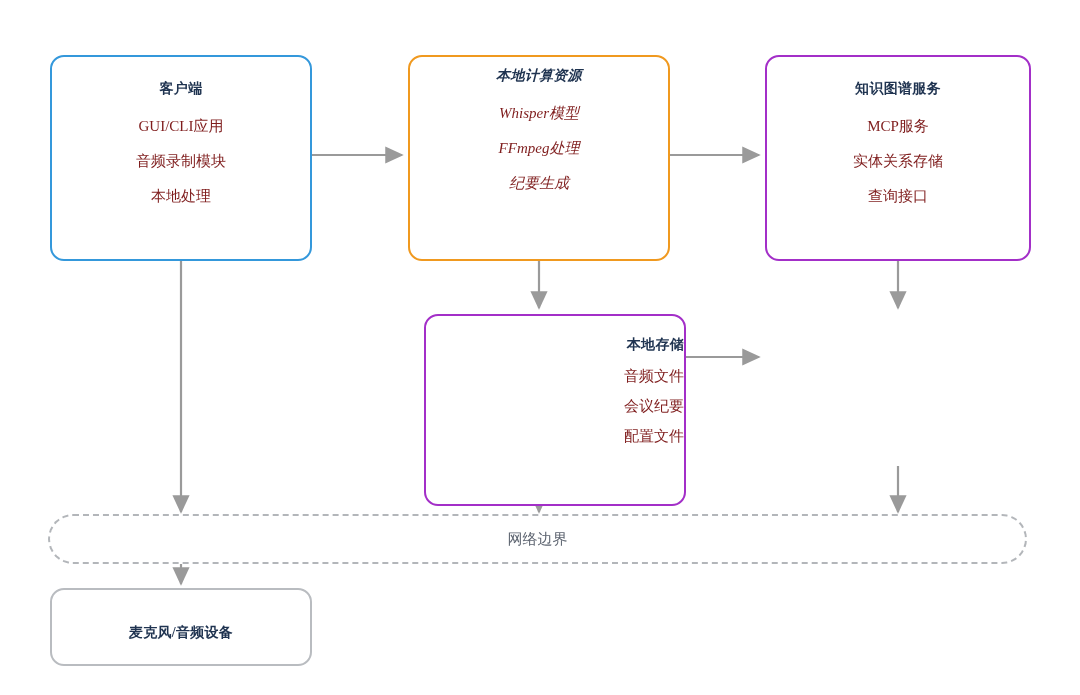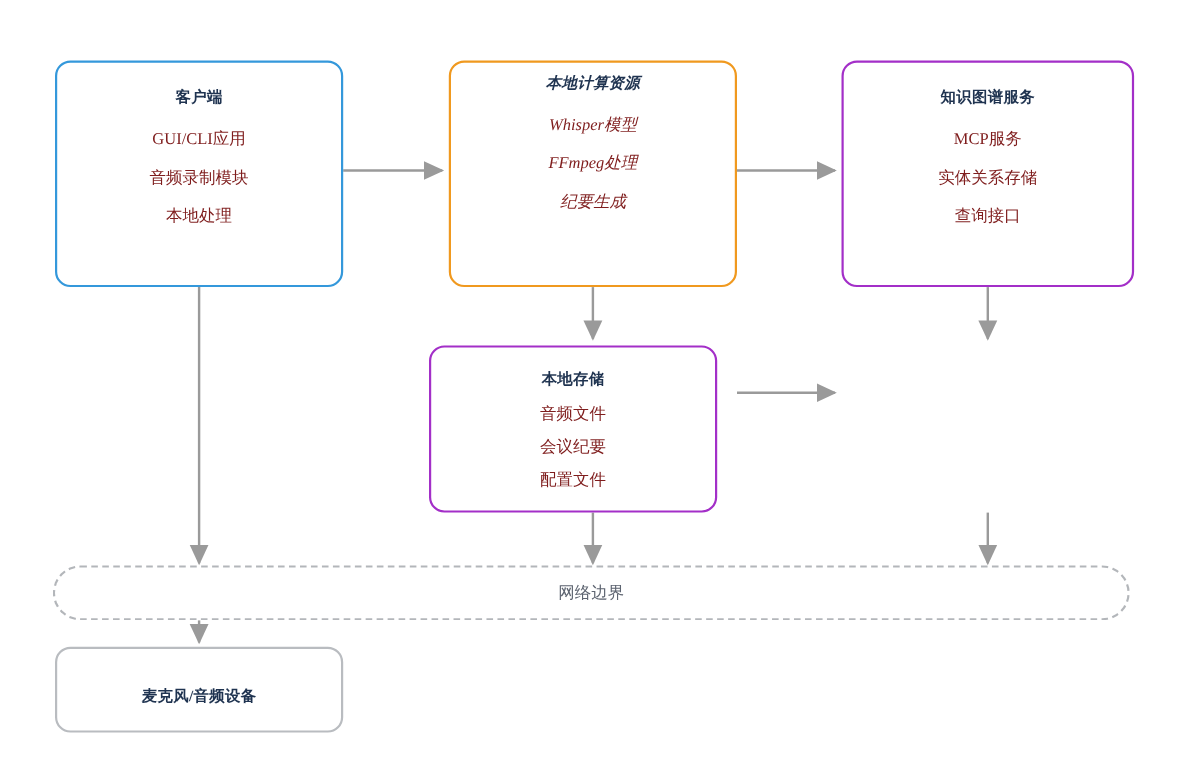--- a/index.html
+++ b/index.html
@@ -52,21 +52,21 @@
     font-size: 15px;
     color: #7f1d1d;
     text-align: center;
     white-space: nowrap;
   }
 
   
   #node-client      { left: 50px;  top: 55px;  width: 262px; height: 206px; border-color: #3498db; padding-top: 23px; }
   #node-compute     { left: 408px; top: 55px;  width: 262px; height: 206px; border-color: #f0991f; padding-top: 10px; font-style: italic; }
   #node-kg          { left: 765px; top: 55px;  width: 266px; height: 206px; border-color: #a32fc8; padding-top: 23px; }
-  #node-storage     { left: 390px; top: 314px; width: 262px; height: 152px; border-color: #a32fc8; padding-top: 20px; }
+  #node-storage     { left: 424px; top: 314px; width: 262px; height: 192px; border-color: #a32fc8; padding-top: 20px; align-items: flex-end; }
   #node-external    { left: 765px; top: 314px; width: 266px; height: 152px; border-color: #3498db; padding-top: 20px; }
   #node-mic         { left: 50px;  top: 588px; width: 262px; height: 78px;  border-color: #b9bcc0; border-width: 2px; justify-content: center; padding-top: 12px; }
 
   #node-client  .node-title { margin-bottom: 19px; }
   #node-compute .node-title { margin-bottom: 19px; }
   #node-kg      .node-title { margin-bottom: 19px; }
   #node-storage .node-title { margin-bottom: 13px; }
   #node-external .node-title { margin-bottom: 13px; }
 
   #node-client  .node-line { margin-bottom: 16px; }

